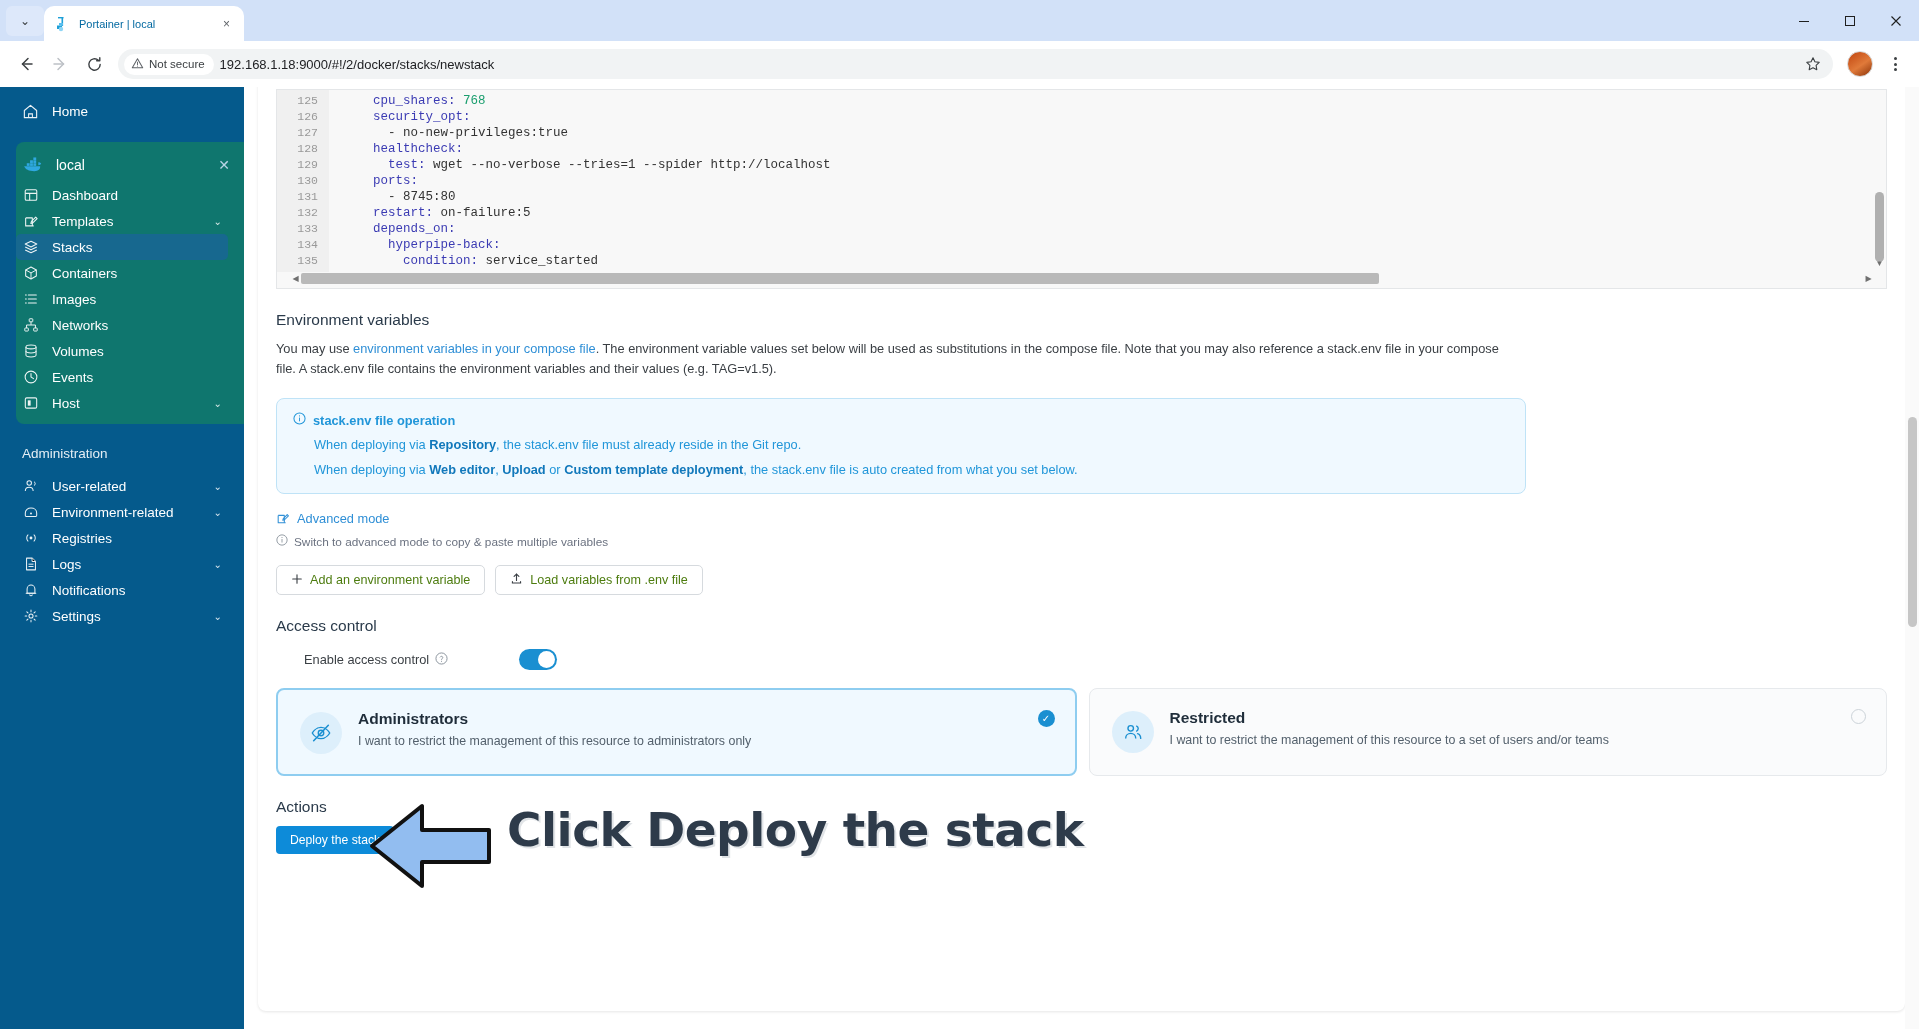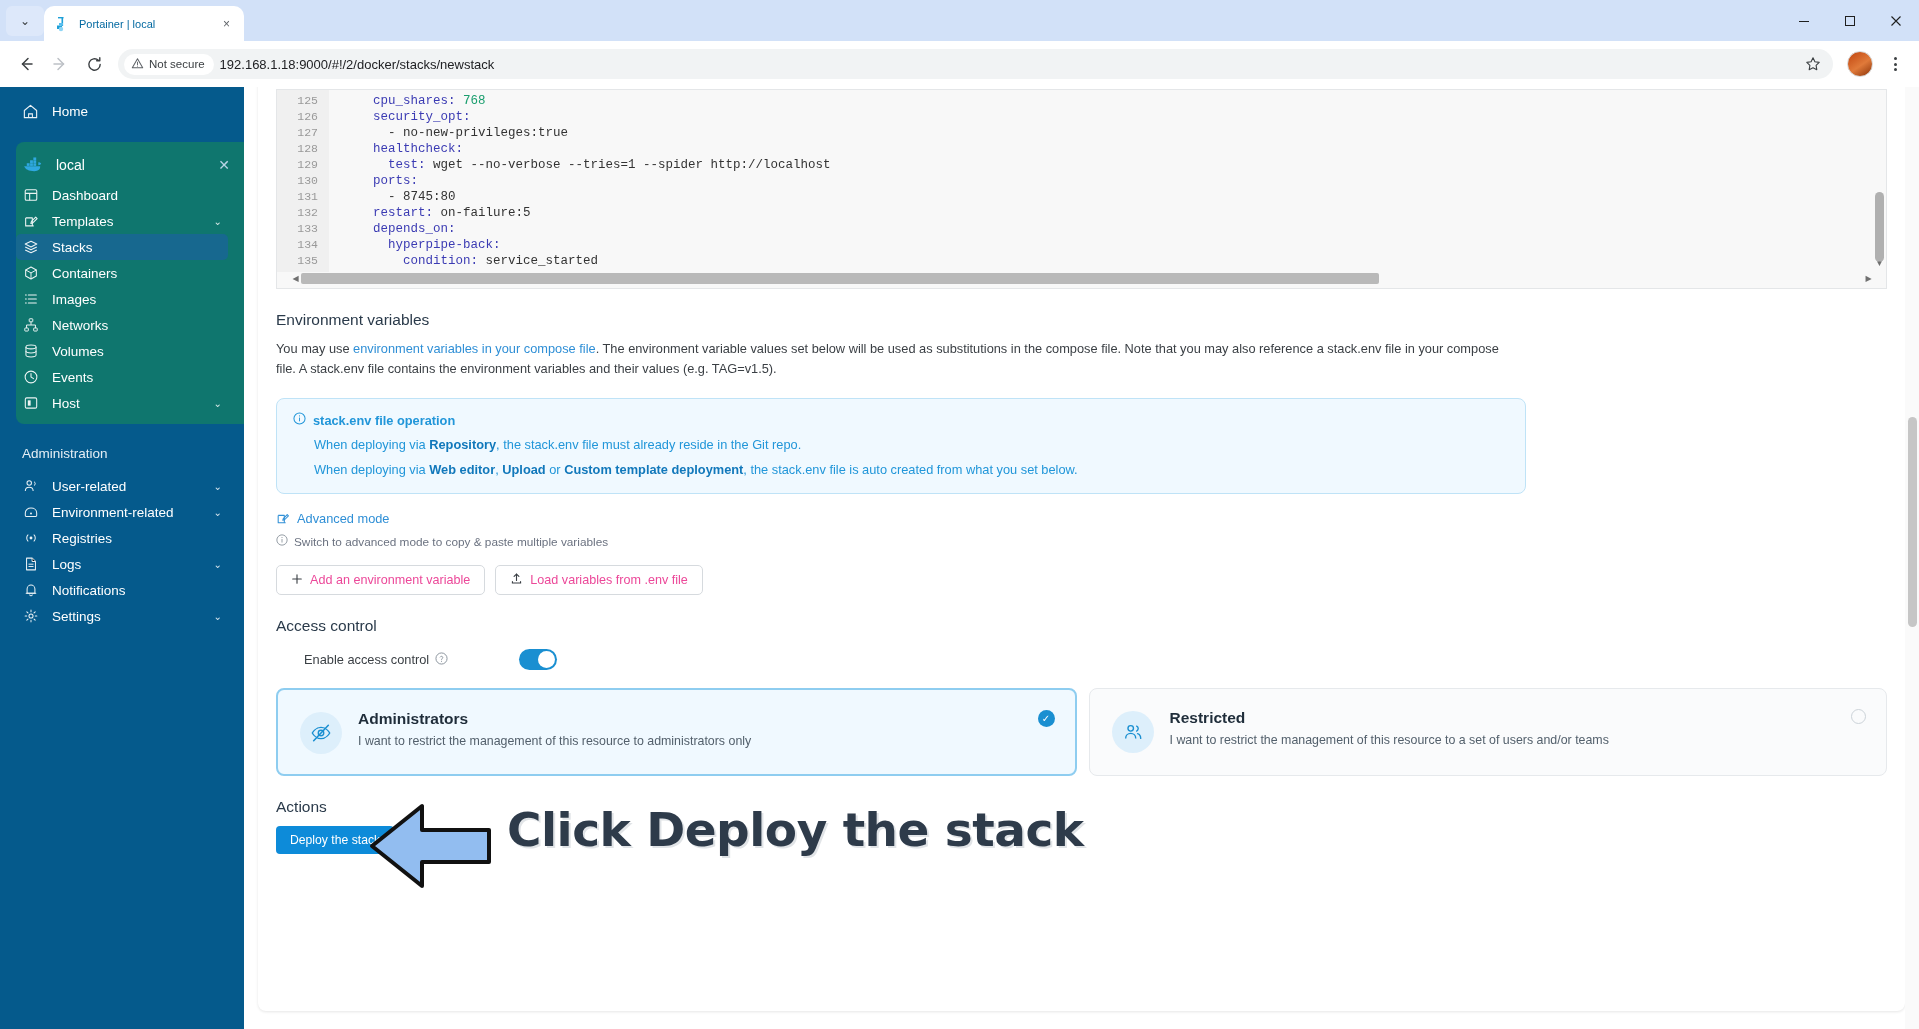--- a/index.html
+++ b/index.html
@@ -205,21 +205,21 @@
   .adv-row { margin-top: 17px; display: flex; gap: 7px; }
   .adv-link { font-size: 12.8px; color: #2f8fd6; }
   .adv-hint {
     font-size: 11.8px; color: #6b7280; margin-top: 5px; display: flex;
     align-items: center; gap: 6px;
   }
 
   .btn-row { margin-top: 16px; display: flex; gap: 10px; }
   .obtn {
     height: 30px; border: 1px solid #d6dade; border-radius: 5px; background: #fff;
-    font-size: 12.6px; color: #ec4899; display: flex; align-items: center;
+    font-size: 12.6px; color: #4d7c0f; display: flex; align-items: center;
     gap: 7px; padding: 0 14px;
   }
 
   .toggle-row { margin-top: 14px; display: flex; align-items: center; }
   .toggle-label { font-size: 12.8px; color: #3a3f44; display: flex; align-items: center; gap: 6px; width: 215px; margin-left: 28px; }
   .switch {
     width: 38px; height: 21px; border-radius: 11px; background: #1a8fd1;
     position: relative; flex: 0 0 38px;
   }
   .switch .knob {

